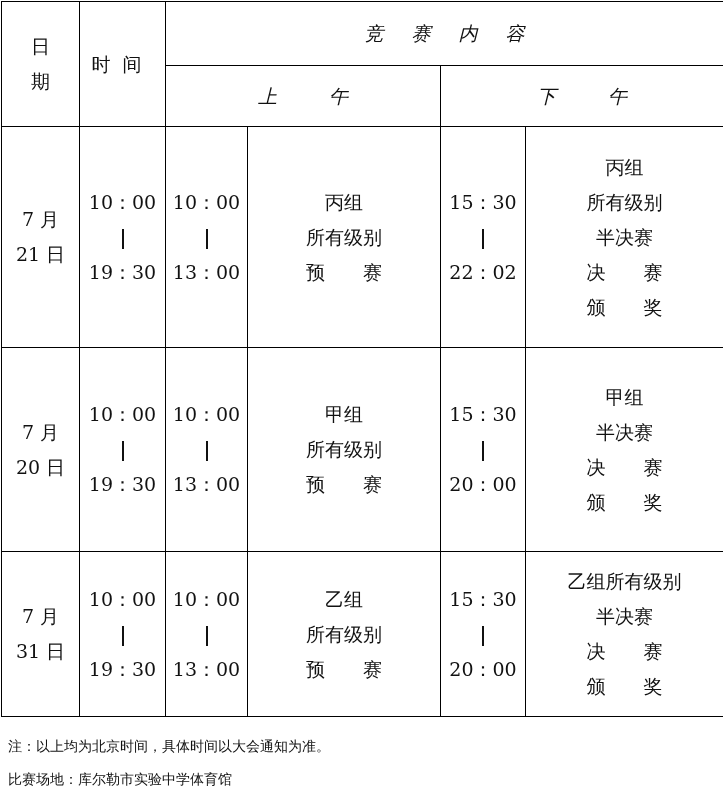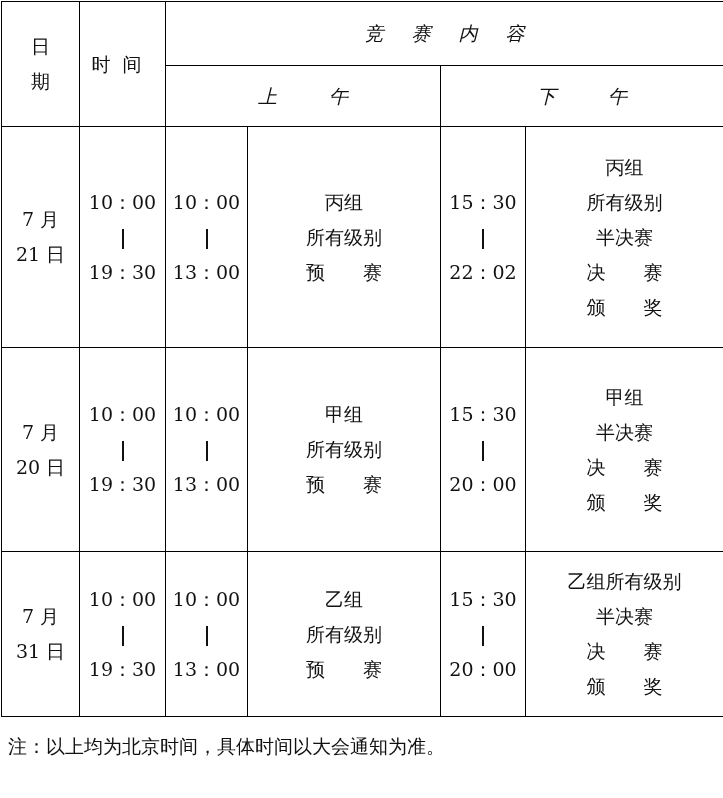--- a/index.html
+++ b/index.html
@@ -42,21 +42,21 @@
     display: inline-block;
     width: 2px;
     height: 20px;
     background: #111;
     vertical-align: middle;
   }
   .notes {
     position: absolute;
     left: 8px;
     top: 730px;
-    font-size: 19px;
+    font-size: 14px;
     line-height: 33px;
   }
   .notes div { white-space: nowrap; }
 </style>
 </head>
 <body>
 
 <table class="schedule">
   <colgroup>
     <col style="width:78px">
@@ -177,13 +177,14 @@
       <span class="line">半决赛</span>
       <span class="line">决　　赛</span>
       <span class="line">颁　　奖</span>
     </td>
   </tr>
 </tbody>
   </table>
 
 <div class="notes">
   <div>注：以上均为北京时间，具体时间以大会通知为准。</div>
+  <div>比赛场地：库尔勒市实验中学体育馆</div>
 </div>
 
 </body></html>

